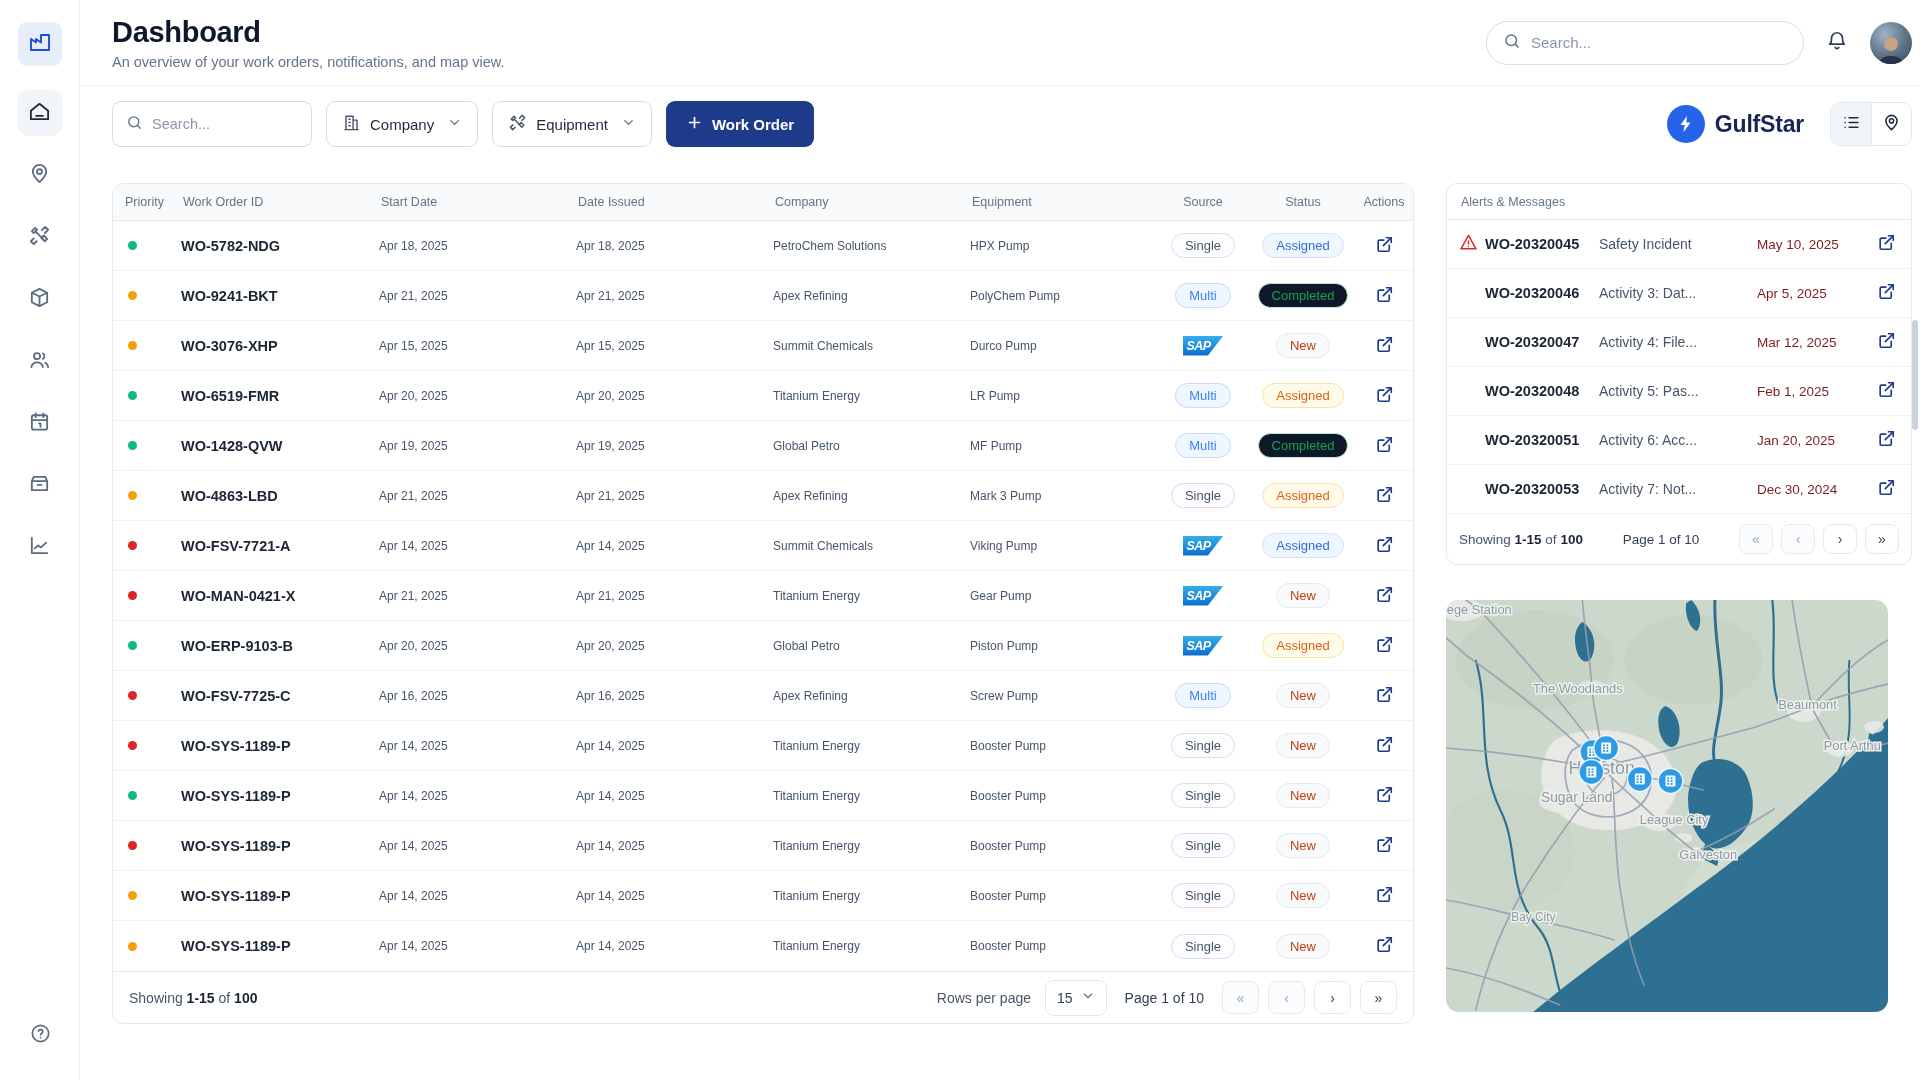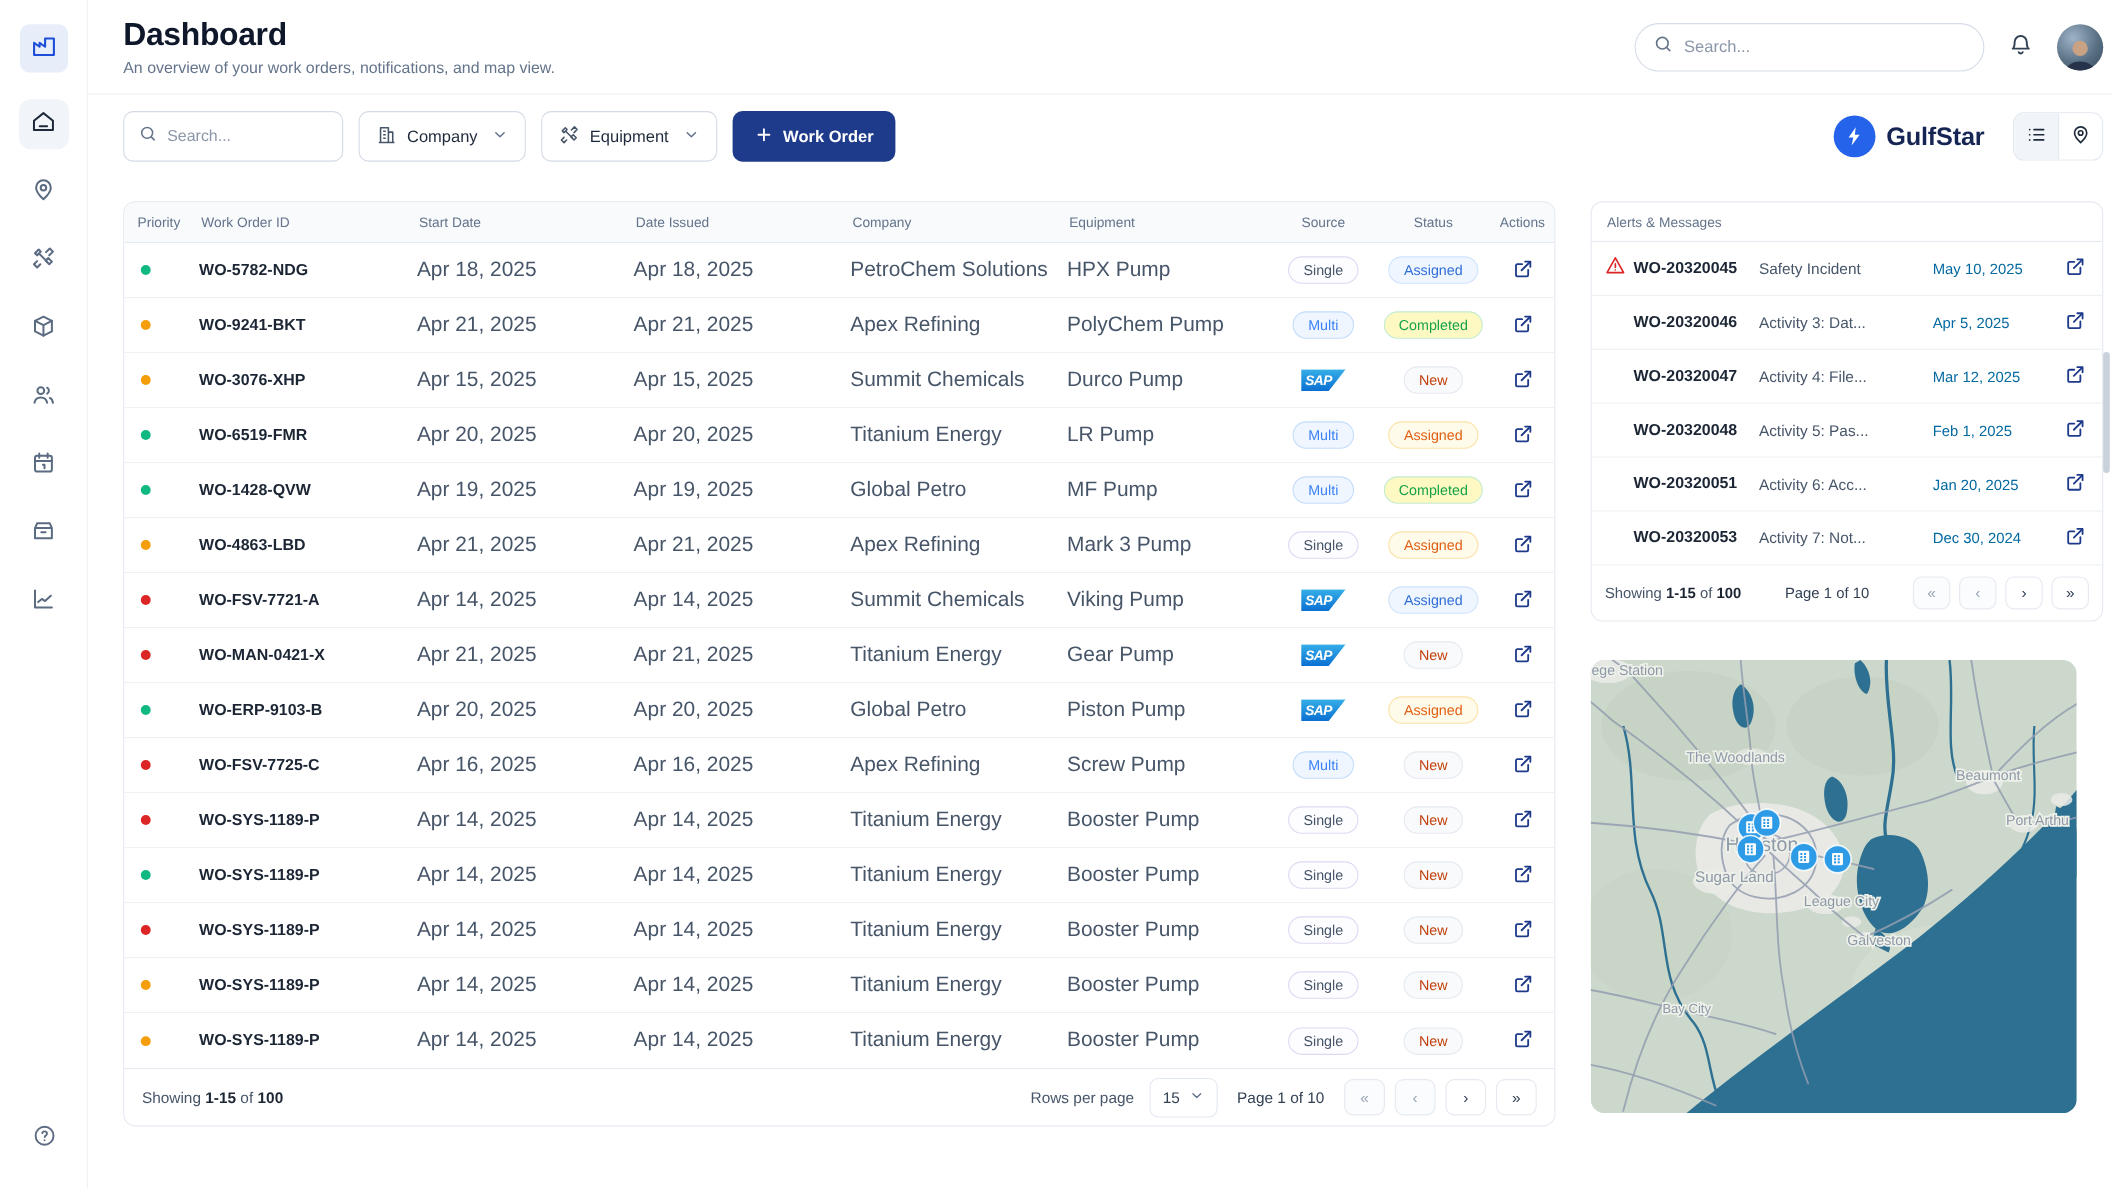--- a/index.html
+++ b/index.html
@@ -71,29 +71,29 @@
   .tgrid { display:grid; grid-template-columns:68px 198px 197px 197px 197px 183px 100px 100px 62px; align-items:center; }
   .thead { height:37px; background:#f8fafc; border-bottom:1px solid #e5e9f0; }
   .thead > div { font-size:12.5px; color:#64748b; padding-left:2px; }
   .thead > div:first-child { padding-left:12px; }
   .thead .c-center { justify-self:center; padding-left:0; }
   .trow { height:50px; border-bottom:1px solid #eef1f5; }
   .trow:last-child { border-bottom:none; }
   .dot { width:9px; height:9px; border-radius:50%; margin-left:15px; }
   .dot.green { background:#10b981; } .dot.amber { background:#f59e0b; } .dot.red { background:#dc2626; }
   .cell-id { font-size:14.5px; font-weight:700; color:#1b2534; }
-  .cell { font-size:19px; color:#475569; }
+  .cell { font-size:12px; color:#475569; }
   .pill { font-size:13px; border-radius:999px; padding:4px 13px; border:1px solid; justify-self:center; white-space:nowrap; }
   .src-single { color:#475569; border-color:#ddd9f3; background:#fdfdff; }
   .src-multi { color:#3b82f6; border-color:#c4dcfb; background:#eff6ff; }
   .sap-badge { justify-self:center; width:41px; height:20px; clip-path:polygon(0 0,100% 0,62% 100%,0 100%);
     background:linear-gradient(180deg,#35aee8 0%,#0a6ed1 100%); color:#fff; font-size:12.5px;
     font-weight:700; font-style:italic; display:flex; align-items:center; padding-left:4px; letter-spacing:-.5px; }
   .st-blue  { color:#2f6fd8; border-color:#cfe3fd; background:#eff6ff; }
-  .st-green { color:#16a34a; border-color:#c3ecd0; background:#fef9c3; }
+  .st-green { color:#16a34a; border-color:#c3ecd0; background:#0f172a; }
   .st-gray  { color:#c2410c; border-color:#e5e9f0; background:#f8fafc; }
   .st-amber { color:#e06014; border-color:#fbe2a6; background:#fffbeb; }
   .act-btn { background:none; border:none; cursor:pointer; justify-self:center; display:flex; }
 
   .tfoot { height:52px; display:flex; align-items:center; justify-content:space-between;
     border-top:1px solid #e5e9f0; padding:0 16px; }
   .showing { font-size:14px; color:#475569; }
   .showing b { color:#1b2534; }
   .tfoot-right { display:flex; align-items:center; gap:14px; }
   .rpp-label { font-size:14px; color:#475569;padding-left:44px; }
@@ -107,21 +107,21 @@
 
   
   .right-col { width:466px; display:flex; flex-direction:column; }
   .alerts-card { border:1px solid #e5e9f0; border-radius:11px; background:#fff; overflow:hidden; }
   .alerts-head { height:36px; display:flex; align-items:center; padding:0 14px;
     font-size:12.5px; color:#64748b; border-bottom:1px solid #e5e9f0; }
   .alert-row { height:49px; display:grid; grid-template-columns:26px 114px 1fr 112px 34px;
     align-items:center; padding:0 8px 0 12px; border-bottom:1px solid #eef1f5; }
   .alert-id { font-size:14.5px; font-weight:700; color:#1b2534; }
   .alert-label { font-size:14px; color:#475569; }
-  .alert-date { font-size:13.5px; color:#0369a1; }
+  .alert-date { font-size:13.5px; color:#7f1d1d; }
   .alerts-foot { height:50px; display:flex; align-items:center; justify-content:space-between; padding:0 12px; }
   .alerts-foot .showing { font-size:13.5px; }
   .alerts-foot .page-label { font-size:13.5px; }
   .alerts-foot .pg-btn { width:34px; height:30px; }
   .alerts-foot .pg-group { gap:8px; }
 
   
   .map-card { margin-top:35px; width:442px; height:412px; border-radius:13px; overflow:hidden; position:relative; }
   .map-card svg { display:block; }
   .map-label { fill:#8e99a8; paint-order:stroke; stroke:#eef1ea; stroke-width:3px;

